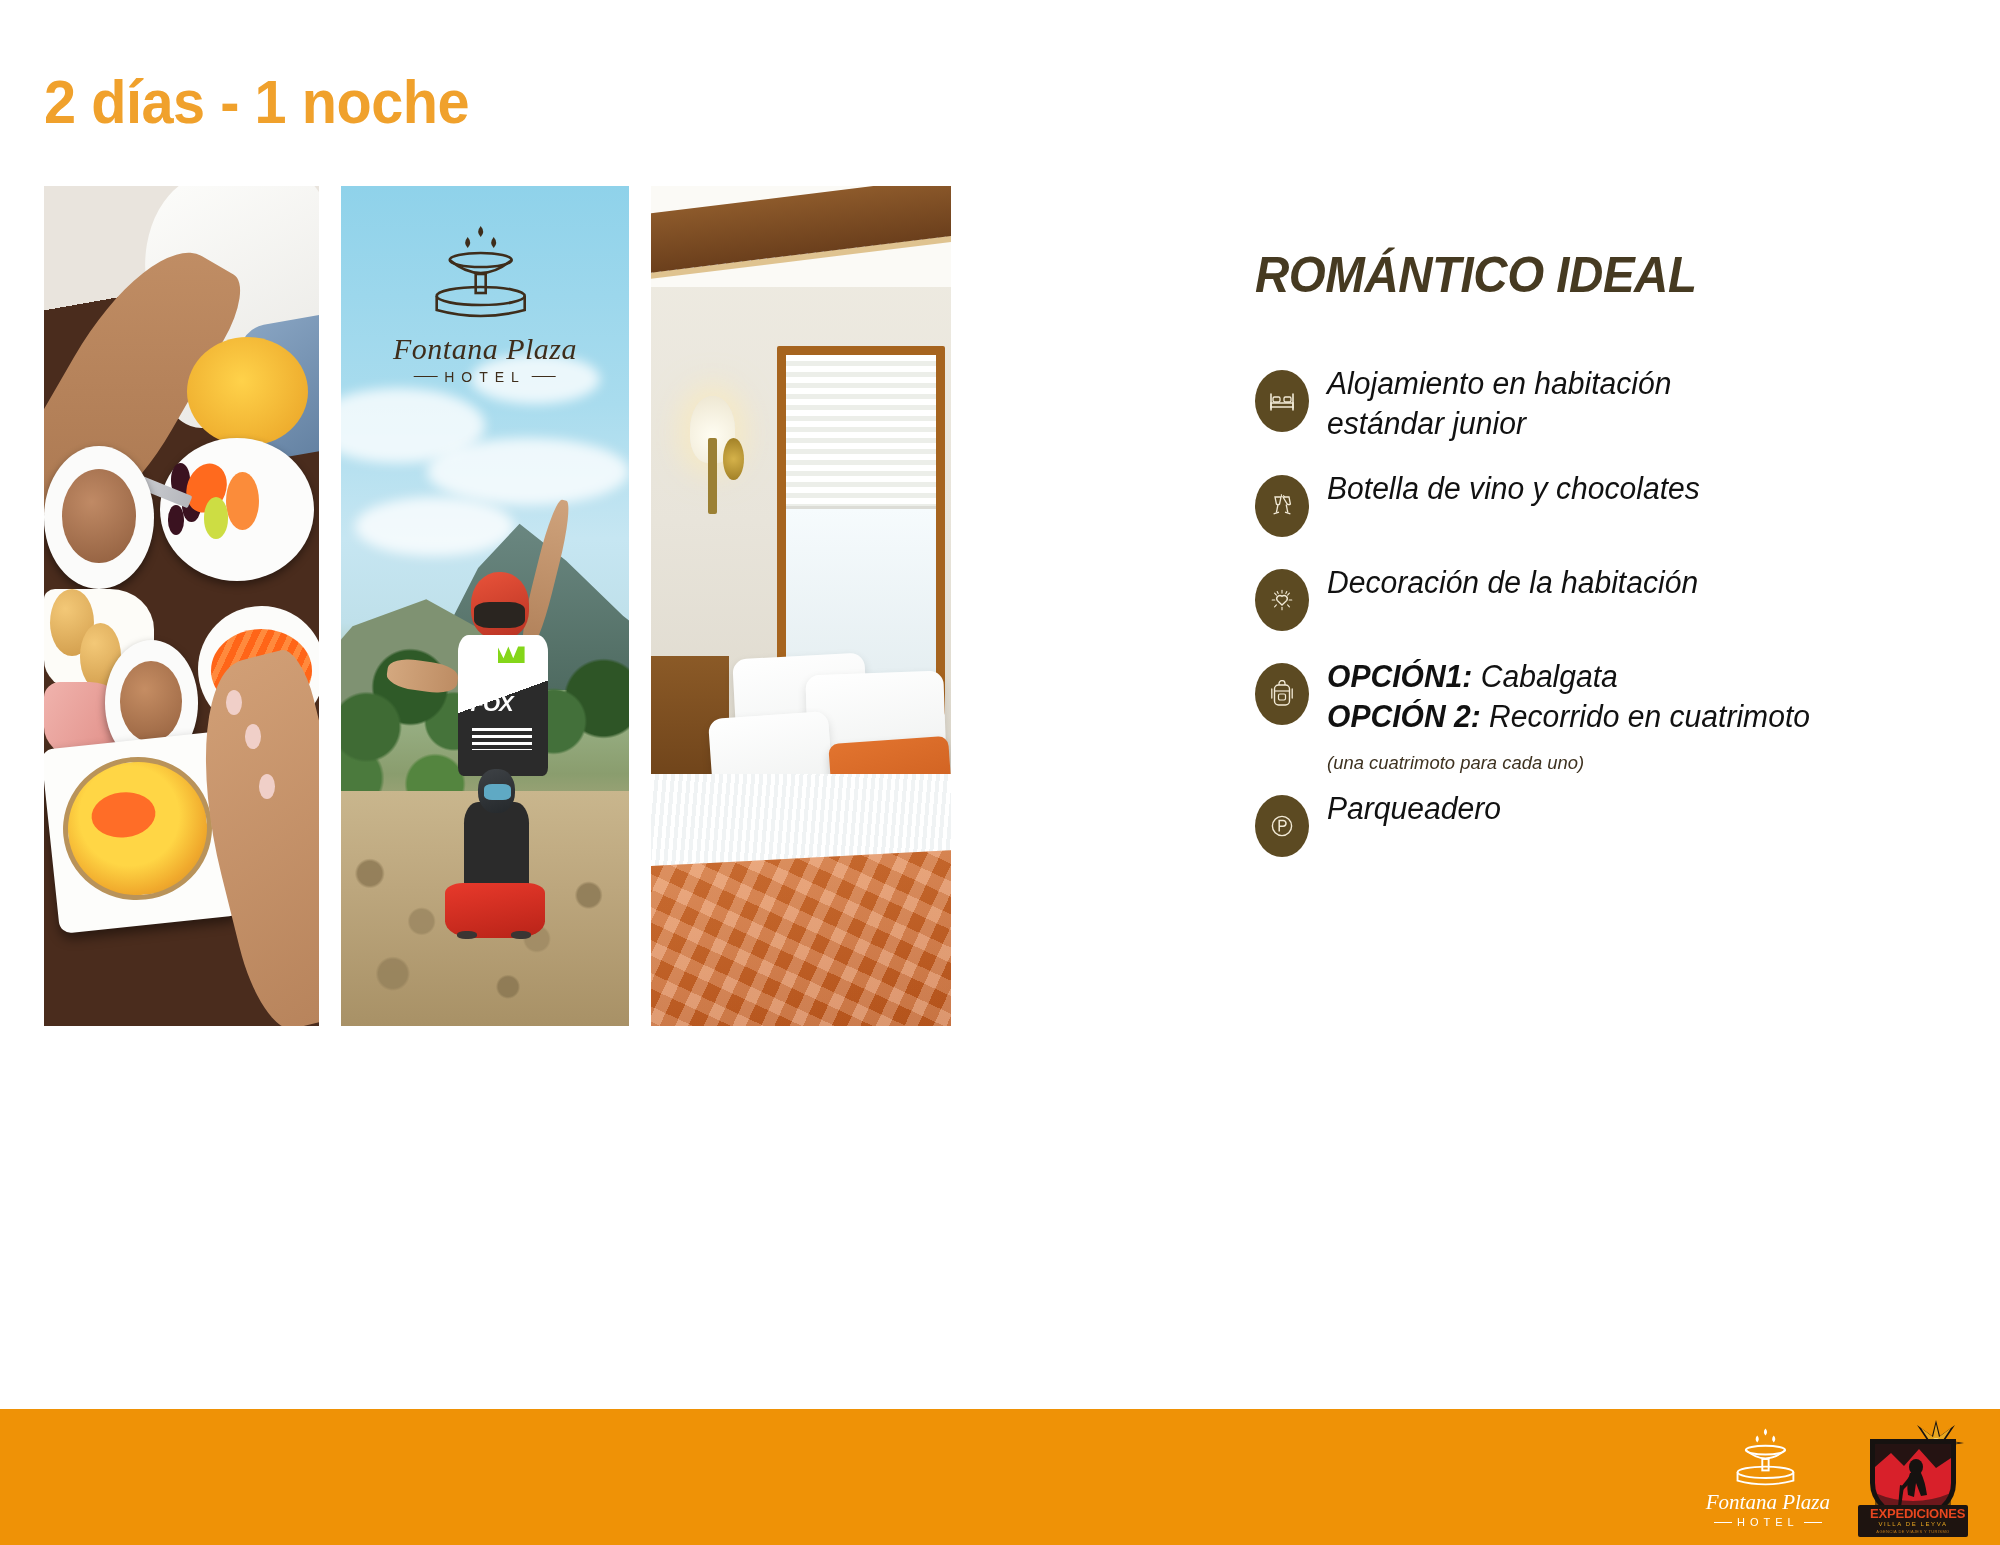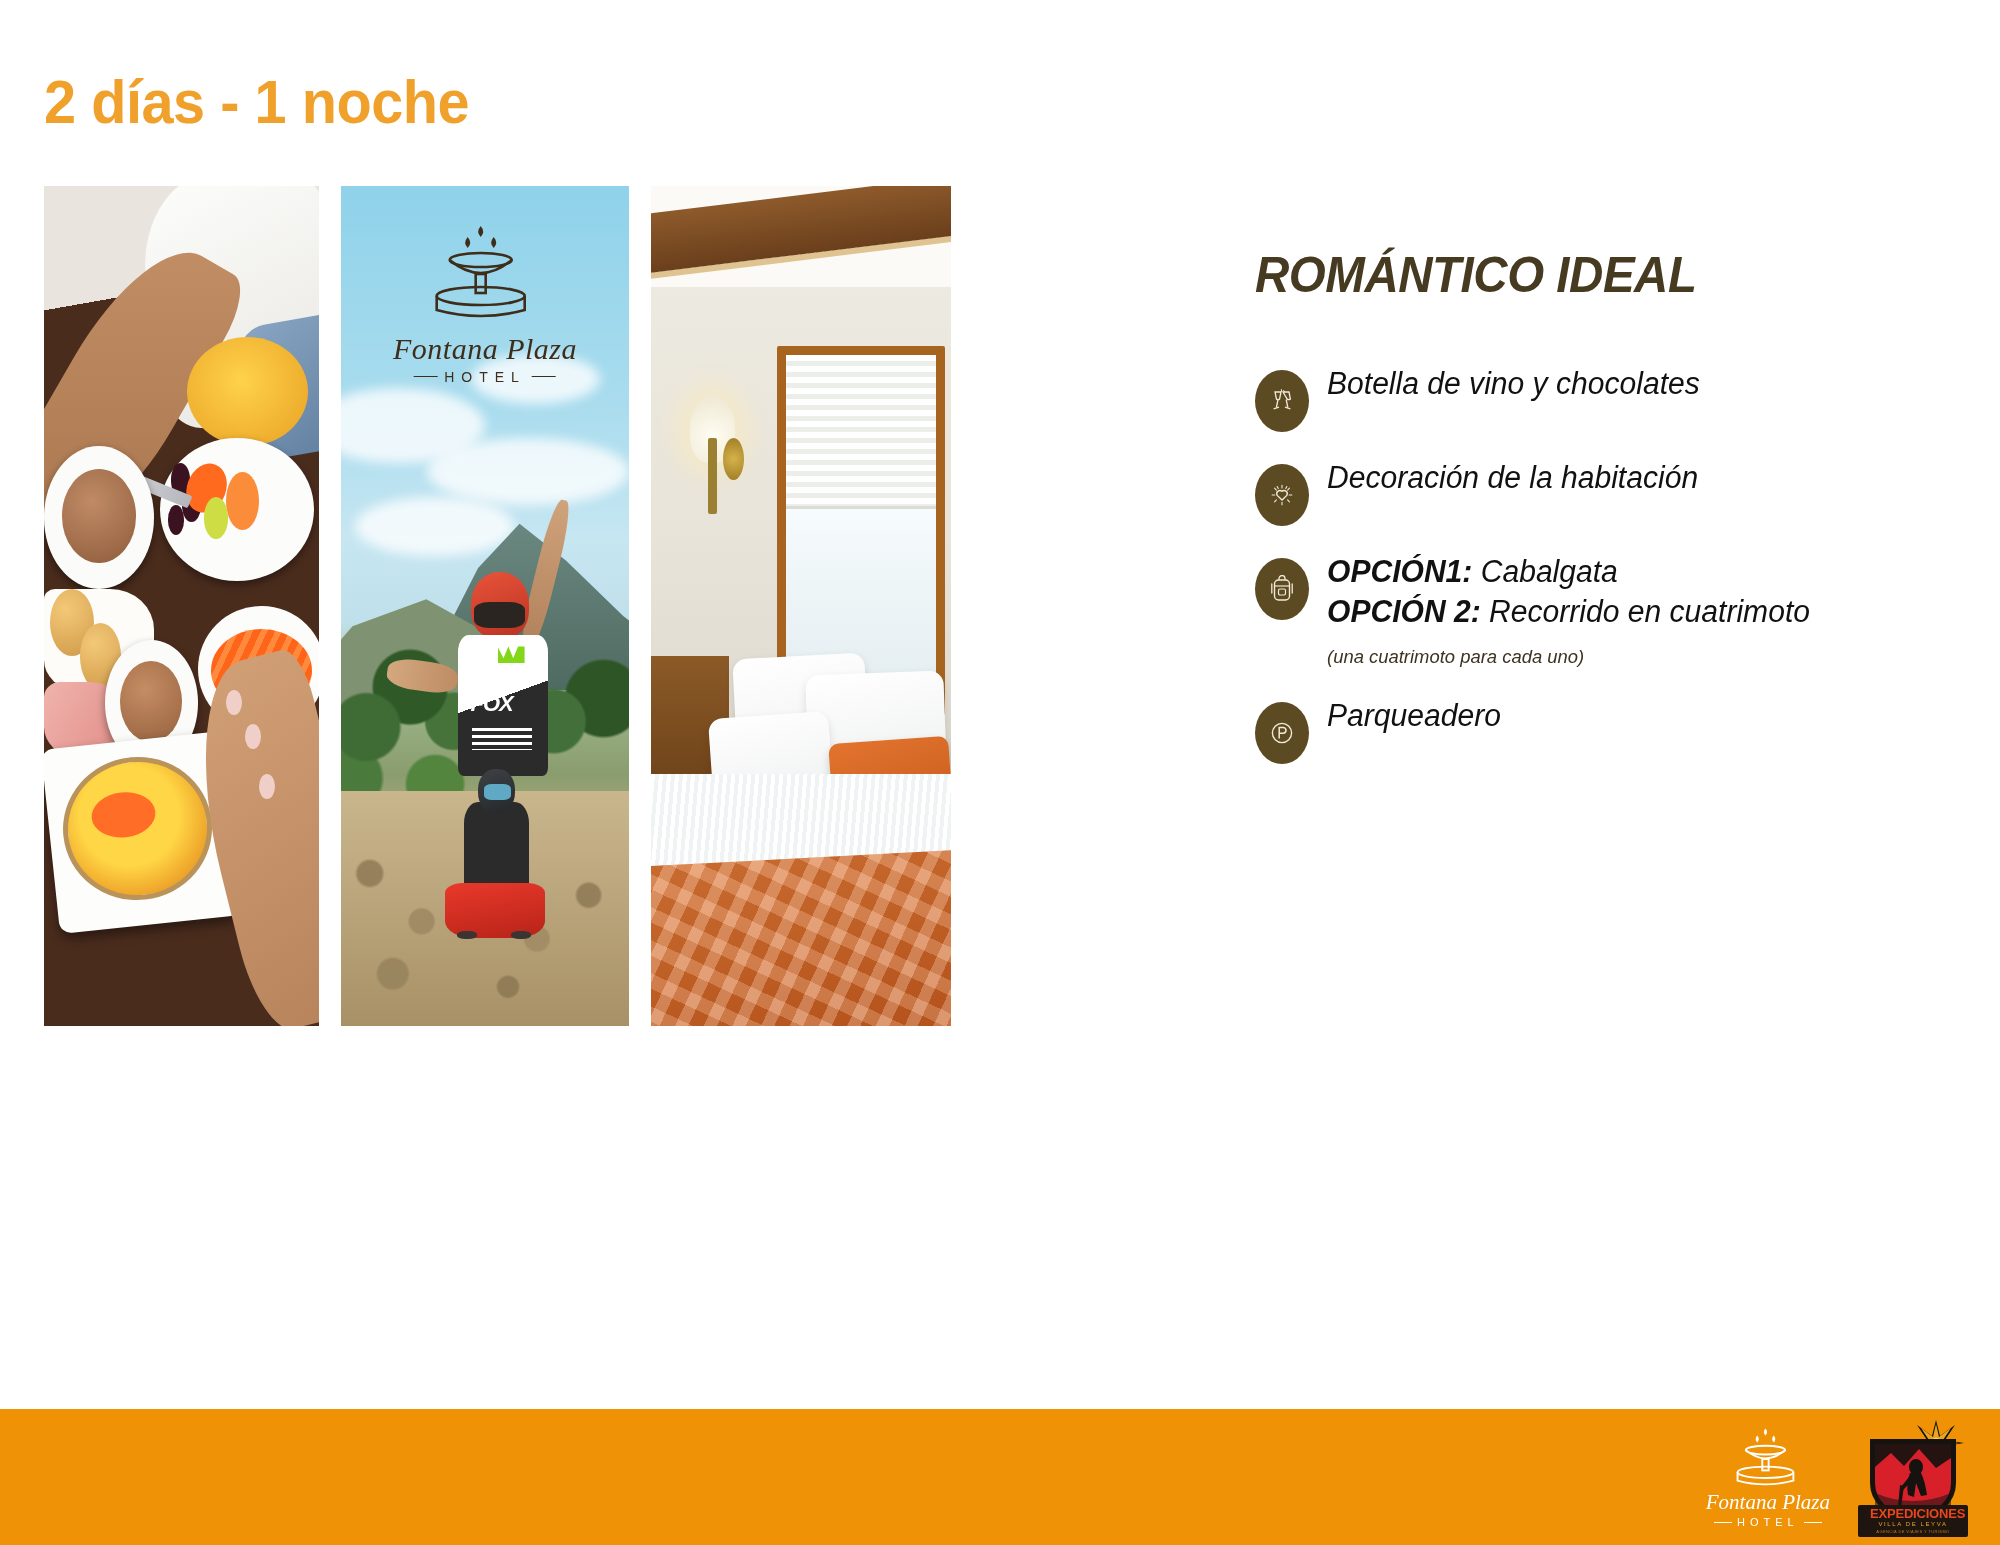--- a/index.html
+++ b/index.html
@@ -423,21 +423,21 @@
   .ftext .bold { font-weight: bold; }
   .ftext .line { display:block; white-space:nowrap; }
   .fnote {
     display:block;
     font-size: 19px;
     color: #3e3220;
     margin-top: 14px;
     white-space:nowrap;
   }
   .feature.opciones { margin-bottom: 8px; }
-  .feature.parking { margin-top: 22px; }
+  .feature.parking { margin-top: 10px; }
 
   
   .footer {
     position:absolute;
     left:0; bottom:0;
     width:2000px; height:136px;
     background:#ef9206;
   }
   .footer-logos {
     position:absolute; right:34px; top:0; height:136px;
@@ -584,20 +584,35 @@
       <div class="runner"></div>
     </div>
   </div>
 
   <div class="content">
 
     <div class="pkg-title">ROMÁNTICO IDEAL</div>
 
     <div class="feature-list">
 
+      <div class="feature">
+        <span class="ficon">
+          <svg width="26" height="22" viewBox="0 0 26 22">
+            <path d="M2 4 v14 M24 4 v14" stroke="#f2ead6" stroke-width="1.6" fill="none" stroke-linecap="round"></path>
+            <rect x="4" y="7" width="7" height="5" rx="1.4" fill="none" stroke="#f2ead6" stroke-width="1.3"></rect>
+            <rect x="15" y="7" width="7" height="5" rx="1.4" fill="none" stroke="#f2ead6" stroke-width="1.3"></rect>
+            <path d="M2 13 h22 v4 H2z" fill="none" stroke="#f2ead6" stroke-width="1.5"></path>
+            <path d="M2 17 v3 M24 17 v3" stroke="#f2ead6" stroke-width="1.6" stroke-linecap="round"></path>
+          </svg>
+        </span>
+        <span class="ftext">
+          <span class="line">Alojamiento en habitación</span>
+          <span class="line">estándar junior</span>
+        </span>
+      </div>
 
 
       <div class="feature">
         <span class="ficon">
           <svg width="24" height="26" viewBox="0 0 24 26">
             <path d="M5 4 h6 l-1.4 7 a2.2 2.2 0 0 1-3.2 0z" fill="none" stroke="#f2ead6" stroke-width="1.3"></path>
             <path d="M8 11.5 l-1.6 8" stroke="#f2ead6" stroke-width="1.3" fill="none"></path>
             <path d="M3.6 20.8 l5.4-1.6" stroke="#f2ead6" stroke-width="1.3" fill="none"></path>
             <path d="M13 4 h6 l1.4 7 a2.2 2.2 0 0 1-3.2 0z" fill="none" stroke="#f2ead6" stroke-width="1.3"></path>
             <path d="M16.2 11.5 l1.6 8" stroke="#f2ead6" stroke-width="1.3" fill="none"></path>

